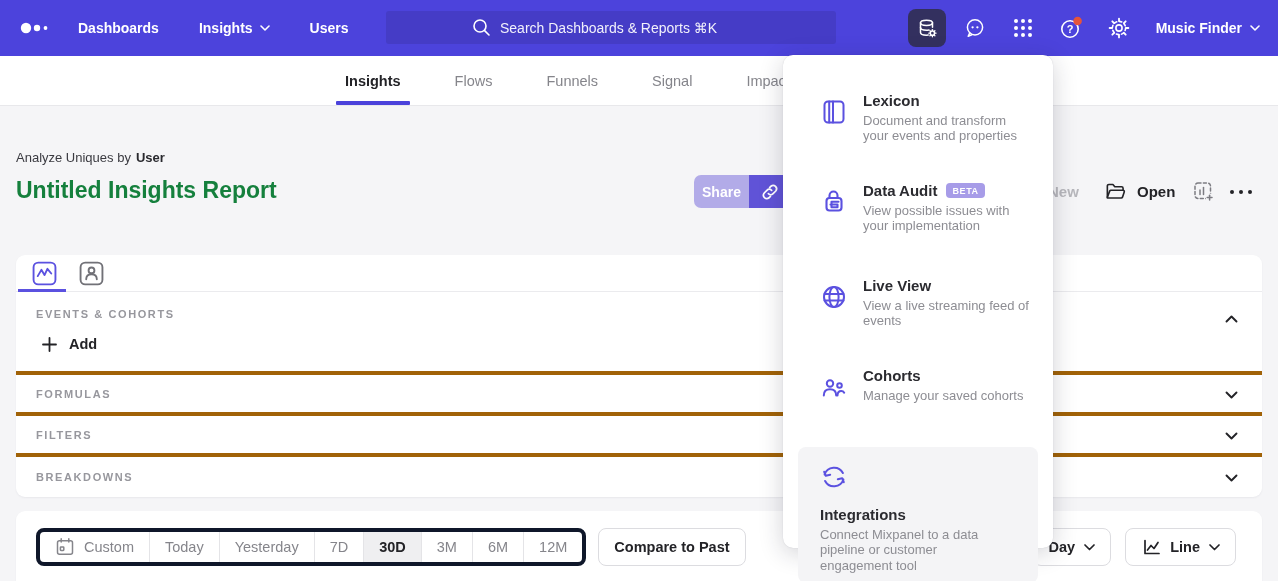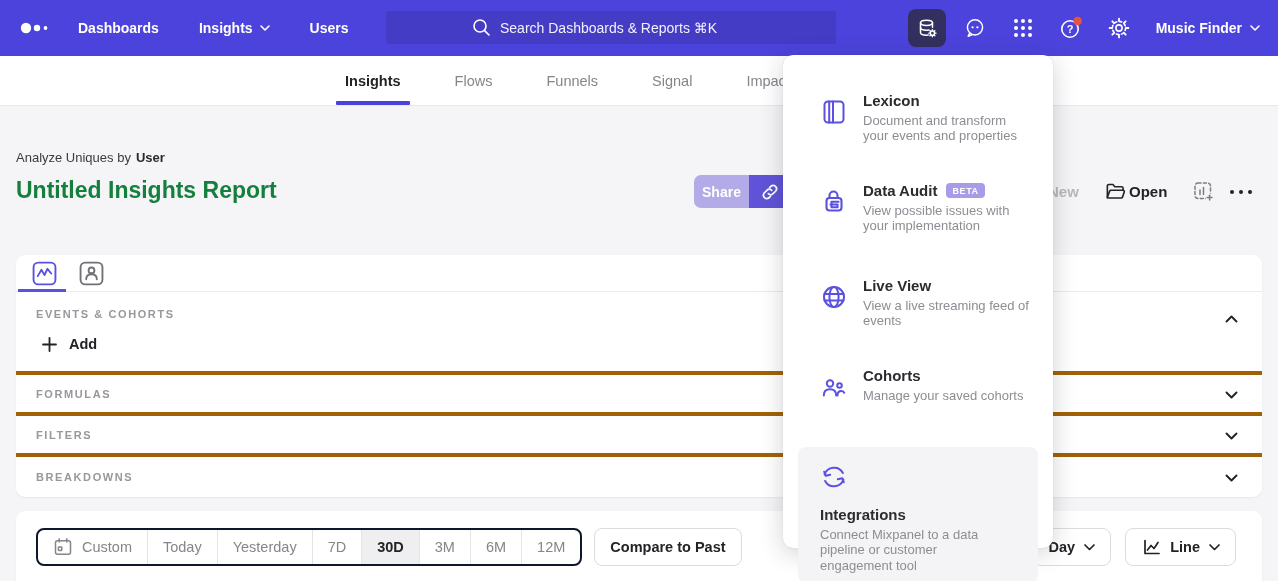--- a/index.html
+++ b/index.html
@@ -27,42 +27,42 @@
 
   
   .subtitle { position:absolute; left:16px; top:150px; font-size:13px; color:#3a3a40; }
   .subtitle b { font-weight:700; color:#29292e; margin-left:5px; }
   .reporttitle { position:absolute; left:16px; top:177px; font-size:23px; font-weight:700; color:#15803d; }
   .sharegroup { position:absolute; left:694px; top:175px; height:33px; display:flex; z-index:6; }
   .sharebtn { background:#b2abe8; color:#fff; font-size:14px; font-weight:600; border:none; border-radius:7px 0 0 7px; width:55px; cursor:pointer; }
   .linkbtn { background:#6053d7; border:none; border-radius:0 7px 7px 0; width:41px; display:flex; align-items:center; justify-content:center; cursor:pointer; }
   .hdr-actions { position:absolute; top:175px; height:33px; display:flex; align-items:center; }
   .newbtn { left:1048px; color:#b7b7bc; font-size:15px; font-weight:600; cursor:pointer; }
-  .openbtn { left:1104px; color:#232327; font-size:15px; font-weight:600; display:flex; align-items:center; gap:2px; cursor:pointer; }
+  .openbtn { left:1104px; color:#232327; font-size:15px; font-weight:600; display:flex; align-items:center; gap:10px; cursor:pointer; }
   .exportbtn { left:1192px; cursor:pointer; }
   .morebtn { left:1228px; cursor:pointer; }
 
   
   .panel1 { position:absolute; left:16px; top:255px; width:1246px; height:242px; background:#fff; border-radius:9px; box-shadow:0 1px 2px rgba(40,40,60,0.06); }
   .ptabs { height:37px; border-bottom:1px solid #ebebee; display:flex; align-items:center; padding-left:16px; gap:22px; position:relative; }
   .ptab { cursor:pointer; display:flex; }
   .ptab-underline { position:absolute; left:2px; bottom:-1px; width:48px; height:3px; background:#5b51e0; }
   .sectionhead { font-size:11px; font-weight:700; letter-spacing:1.6px; color:#97979d; }
   .events { position:relative; height:79px; }
   .events .sectionhead { position:absolute; left:20px; top:16px; }
   .events .chev { position:absolute; right:24px; top:17px; cursor:pointer; }
   .addbtn { position:absolute; left:26px; top:44px; display:flex; align-items:center; gap:12px; font-size:14.5px; font-weight:600; color:#232327; cursor:pointer; background:none; border:none; font-family:inherit; }
   .collapsible { height:41px; border-top:4px solid #a16207; display:flex; align-items:center; padding:0 24px 0 20px; cursor:pointer; }
   .collapsible .chev { margin-left:auto; }
   .collapsible:last-child { height:44px; border-radius:0 0 9px 9px; }
 
   
   .panel2 { position:absolute; left:16px; top:511px; width:1246px; height:80px; background:#fff; border-radius:9px 9px 0 0; box-shadow:0 1px 2px rgba(40,40,60,0.06); }
   .controls { position:absolute; left:20px; right:26px; top:17px; display:flex; align-items:center; }
-  .segmented { display:flex; height:38px; border:2px solid #0f172a; border-radius:8px; overflow:hidden; background:#fff; }
+  .segmented { display:flex; height:38px; border:4px solid #0f172a; border-radius:8px; overflow:hidden; background:#fff; }
   .segment { display:flex; align-items:center; gap:9px; padding:0 15px; font-size:14.5px; color:#85858b; border-right:1px solid #e4e4e7; cursor:pointer; white-space:nowrap; }
   .segment:last-child { border-right:none; }
   .segment.selected { background:#efeff1; color:#232327; font-weight:700; }
   .btn { height:38px; border:1px solid #dcdce0; border-radius:8px; background:#fff; display:flex; align-items:center; gap:9px; padding:0 15px; font-size:14.5px; font-weight:600; color:#232327; cursor:pointer; font-family:inherit; }
   .compare { margin-left:12px; }
   .rightbtns { margin-left:auto; display:flex; gap:14px; }
 
   
   .menu { position:absolute; left:783px; top:55px; width:270px; height:493px; background:#fff; border-radius:10px; box-shadow:0 5px 24px rgba(30,30,50,0.20), 0 0 1px rgba(30,30,50,0.2); z-index:50; padding-top:27px; }
   .menuitem { margin:0 15px; border-radius:8px; padding:10px 8px 10px 22px; display:flex; gap:15px; min-height:90px; cursor:pointer; }

